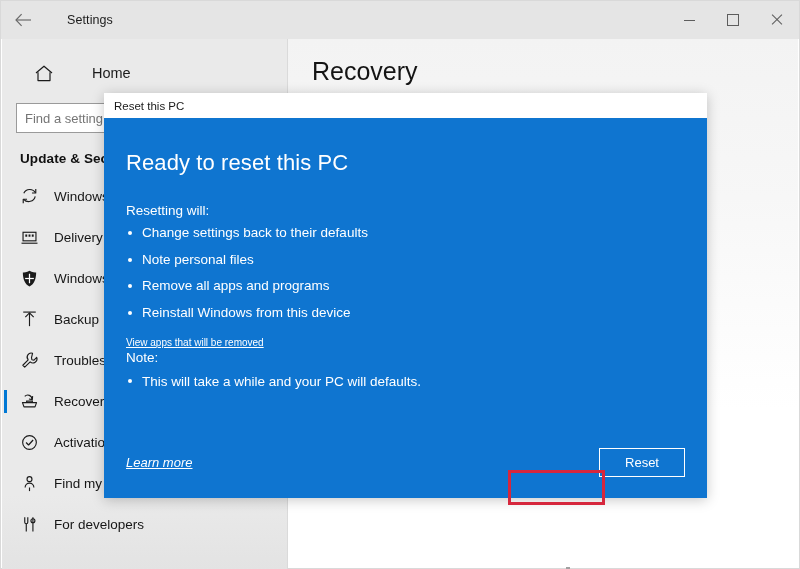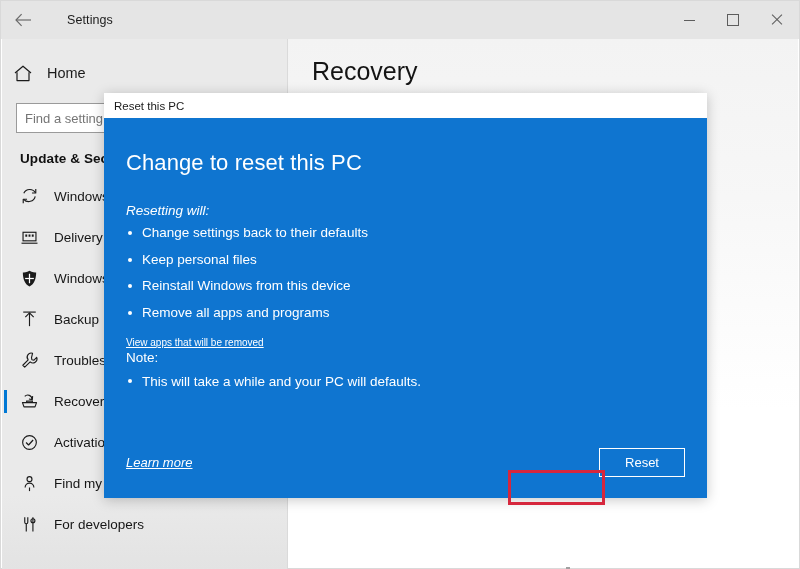--- a/index.html
+++ b/index.html
@@ -52,21 +52,21 @@
   .win-ctrl.close .glyph:before{transform:rotate(45deg);}
   .win-ctrl.close .glyph:after{transform:rotate(-45deg);}
 
   
   .sidebar{
     position:absolute;left:1px;top:38px;width:286px;height:530px;
     background:linear-gradient(to bottom,#eaeaea 0%,#eaeaea 86%,#e3e3e3 100%);
     overflow:hidden;
   }
   .home-row{
-    display:flex;align-items:center;height:40px;margin-top:14px;padding-left:11px;
+    display:flex;align-items:center;height:40px;margin-top:14px;padding-left:32px;gap:24px;
   }
   .home-row .ic{width:34px;display:flex;align-items:center;color:#1b1b1b;}
   .home-row .lbl{font-size:14.5px;color:#1b1b1b;}
   .search-wrap{
     margin:10px 0 0 14px;width:242px;height:30px;
     background:#ffffff;border:1px solid #9a9a9a;
     display:flex;align-items:center;box-sizing:border-box;
   }
   .search-wrap input{
     border:0;outline:0;background:transparent;width:100%;height:100%;
@@ -127,21 +127,21 @@
     position:absolute;left:0;top:25px;width:603px;height:380px;
     background:#0f75d0;
     box-sizing:border-box;
     padding:0 22px;
   }
   .dlg-h1{
     font-size:22px;color:#ffffff;font-weight:normal;
     padding-top:32px;padding-left:0;letter-spacing:.1px;
   }
   .dlg-sub{
-    font-size:13.5px;color:#ffffff;margin-top:27px;font-style:italic;
+    font-size:13.5px;color:#ffffff;margin-top:27px;
   }
   .dlg-list{list-style:none;margin:8px 0 4px 0;padding:0;}
   .dlg-list li{
     font-size:13.5px;color:#ffffff;line-height:1.0;
     padding:0 0 0 16px;margin-bottom:13px;position:relative;
   }
   .dlg-list li:before{
     content:"";position:absolute;left:2px;top:5px;width:4px;height:4px;border-radius:50%;
     background:#ffffff;
   }
@@ -337,29 +337,29 @@
   </div>
 
   <div class="dialog">
 
     <div class="dlg-titlebar">
       <span class="t">Reset this PC</span>
     </div>
 
     <div class="dlg-body">
 
-      <div class="dlg-h1">Change to reset this PC</div>
+      <div class="dlg-h1">Ready to reset this PC</div>
 
       <div class="dlg-sub">Resetting will:</div>
 
       <ul class="dlg-list">
         <li>Change settings back to their defaults</li>
-        <li>Keep personal files</li>
+        <li>Note personal files</li>
+        <li>Remove all apps and programs</li>
         <li>Reinstall Windows from this device</li>
-        <li>Remove all apps and programs</li>
       </ul>
 
       <a class="dlg-link">View apps that will be removed</a>
 
       <div class="dlg-note">Note:</div>
 
       <ul class="dlg-note-list">
         <li>This will take a while and your PC will defaults.</li>
       </ul>
 

